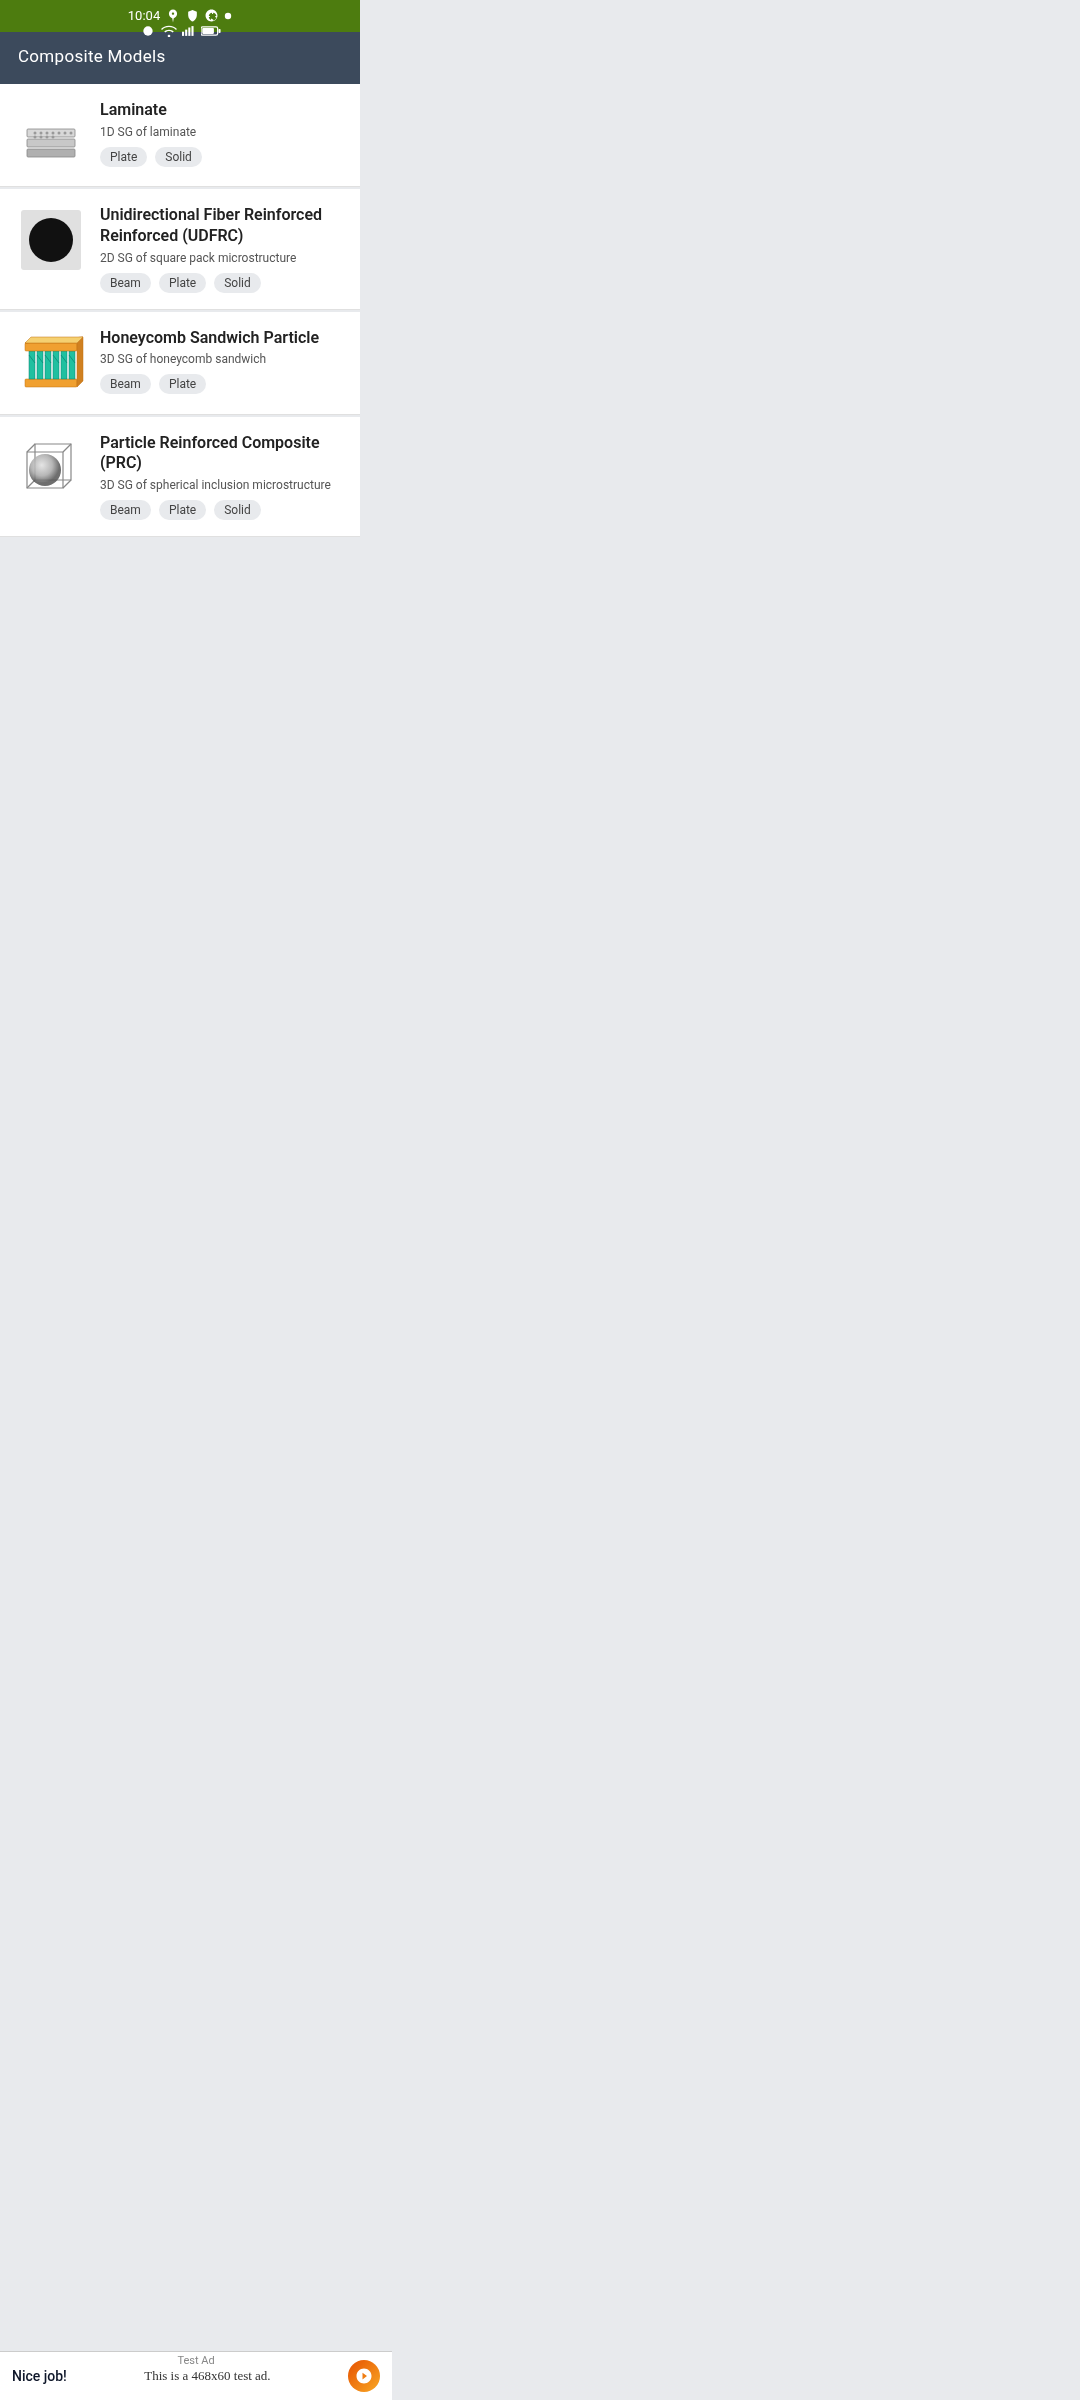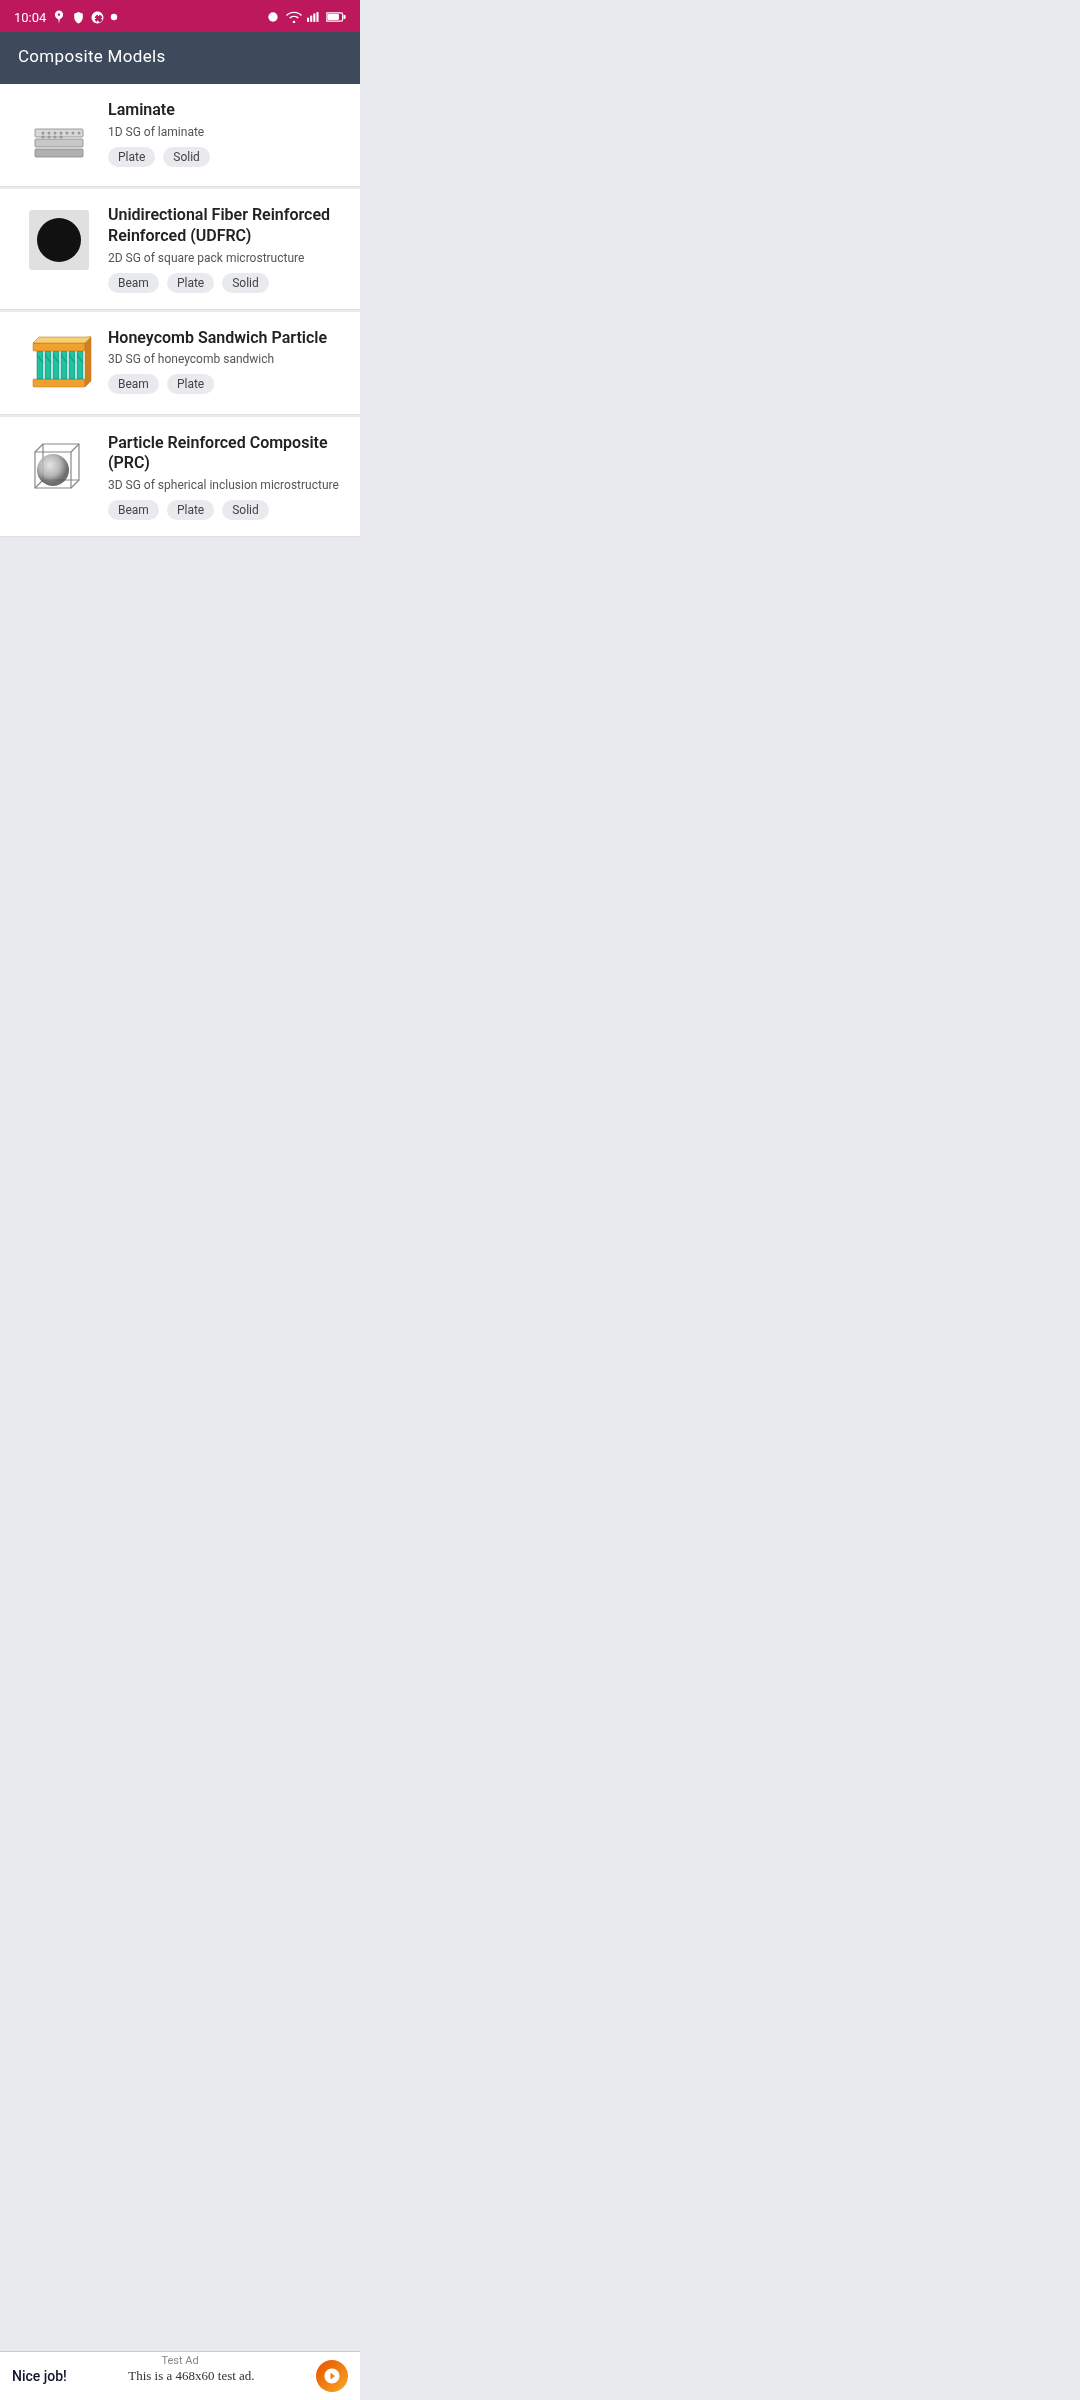--- a/index.html
+++ b/index.html
@@ -7,28 +7,29 @@
 
     body {
       background: #e8eaed;
       font-family: 'Roboto', Arial, sans-serif;
       width: 360px;
       min-height: 800px;
       overflow-x: hidden;
     }
 
     .status-bar {
-      background: #be185d;
+      background: #4d7c0f;
       color: #fff;
       display: flex;
       align-items: center;
       justify-content: space-between;
       padding: 8px 14px 6px 14px;
       font-size: 13px;
       height: 32px;
+      flex-direction: column;
     }
 
     .status-left {
       display: flex;
       align-items: center;
       gap: 6px;
     }
 
     .status-right {
       display: flex;
@@ -49,21 +50,21 @@
     }
 
     .content {
       background: #e8eaed;
       padding: 0;
     }
 
     .card {
       background: #fff;
       margin: 0 0 2px 0;
-      padding: 16px 16px 16px 24px;
+      padding: 16px 16px 16px 16px;
       display: flex;
       align-items: flex-start;
       gap: 14px;
       cursor: pointer;
       border-bottom: 1px solid #e0e0e0;
     }
 
     .card:last-of-type {
       border-bottom: none;
     }
@@ -114,21 +115,21 @@
 
     .spacer {
       height: 400px;
       background: #e8eaed;
     }
 
     .ad-banner {
       position: fixed;
       bottom: 0;
       left: 0;
-      width: 360px;
+      width: 392px;
       background: #fff;
       border-top: 1px solid #ccc;
       display: flex;
       align-items: center;
       justify-content: space-between;
       padding: 8px 12px;
       z-index: 100;
     }
 
     .ad-label {

